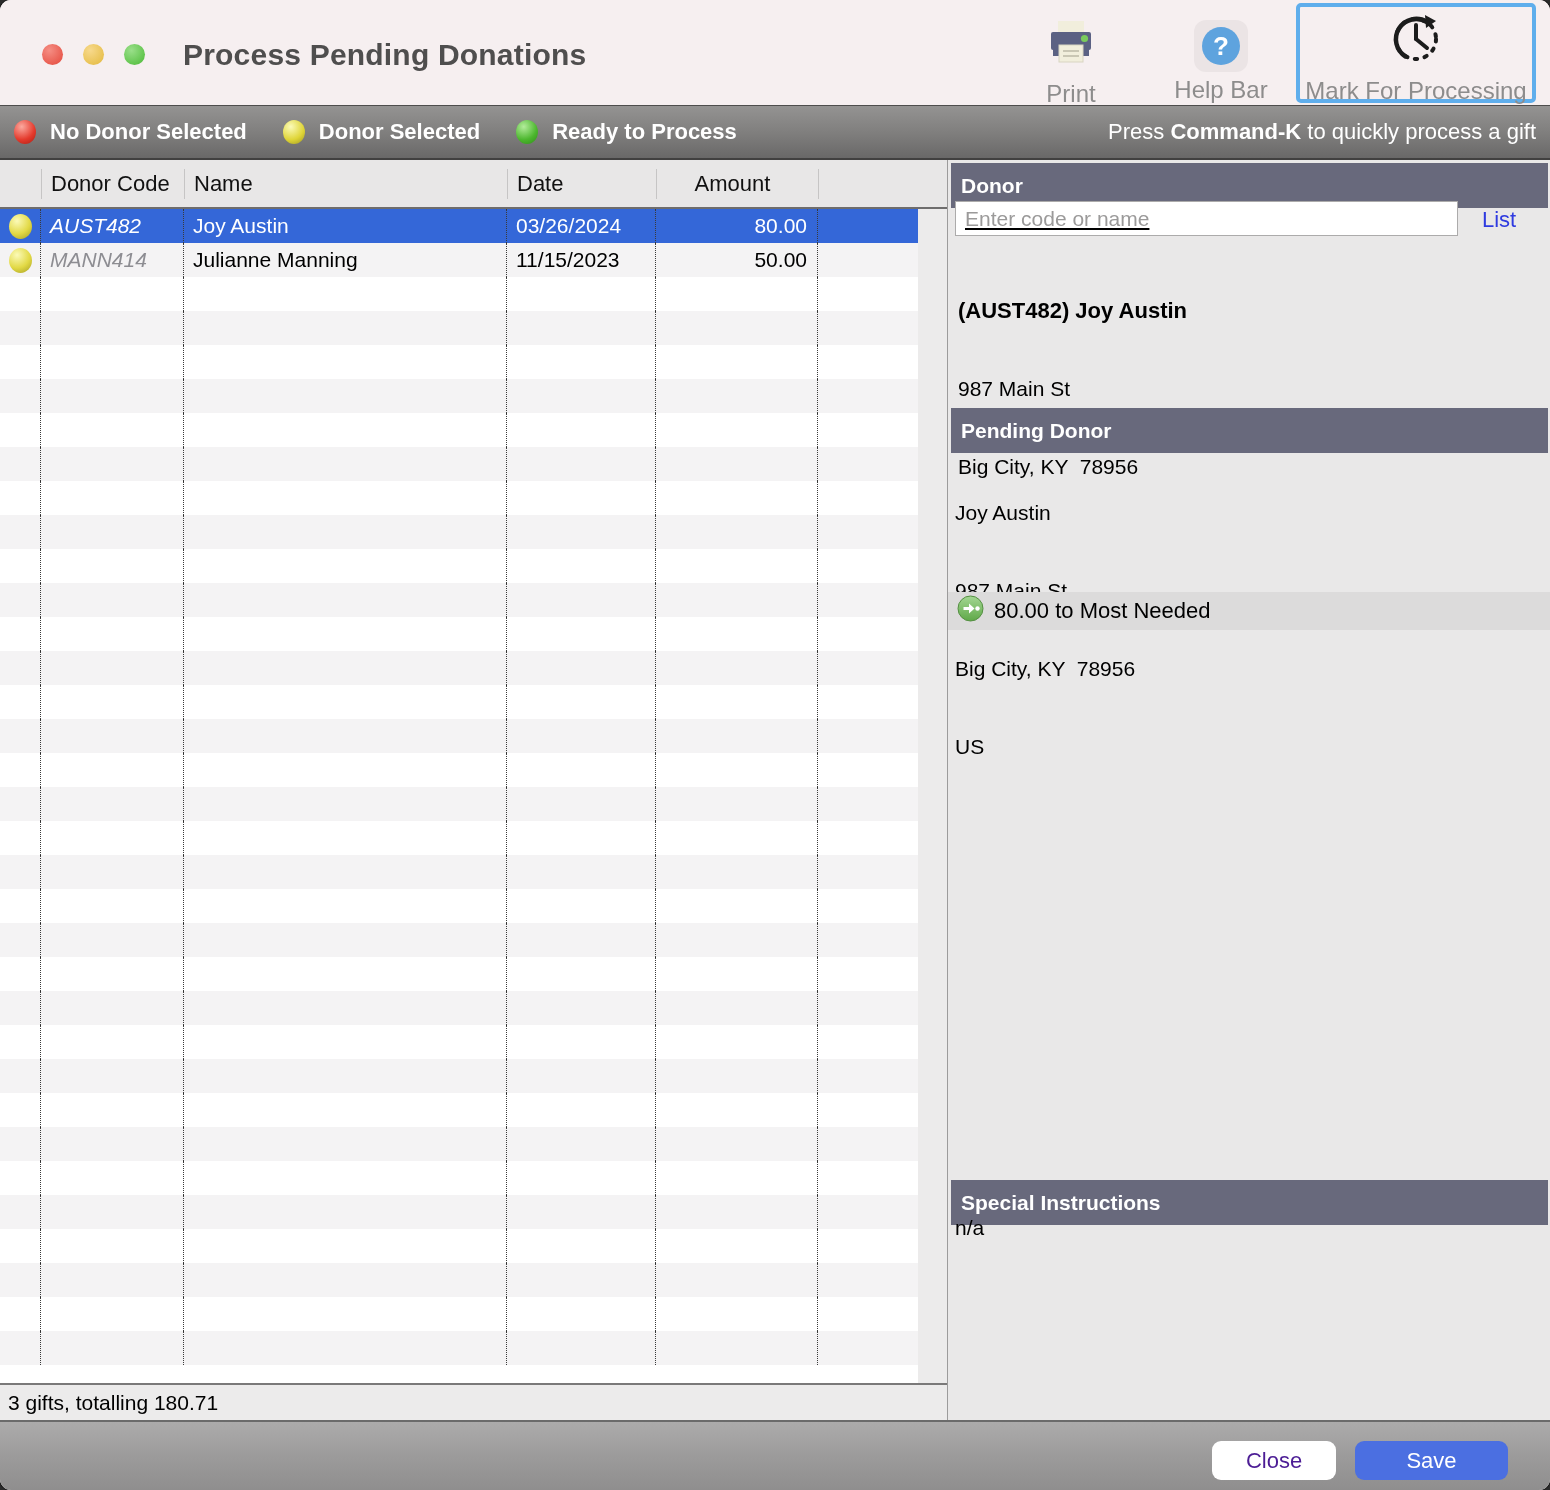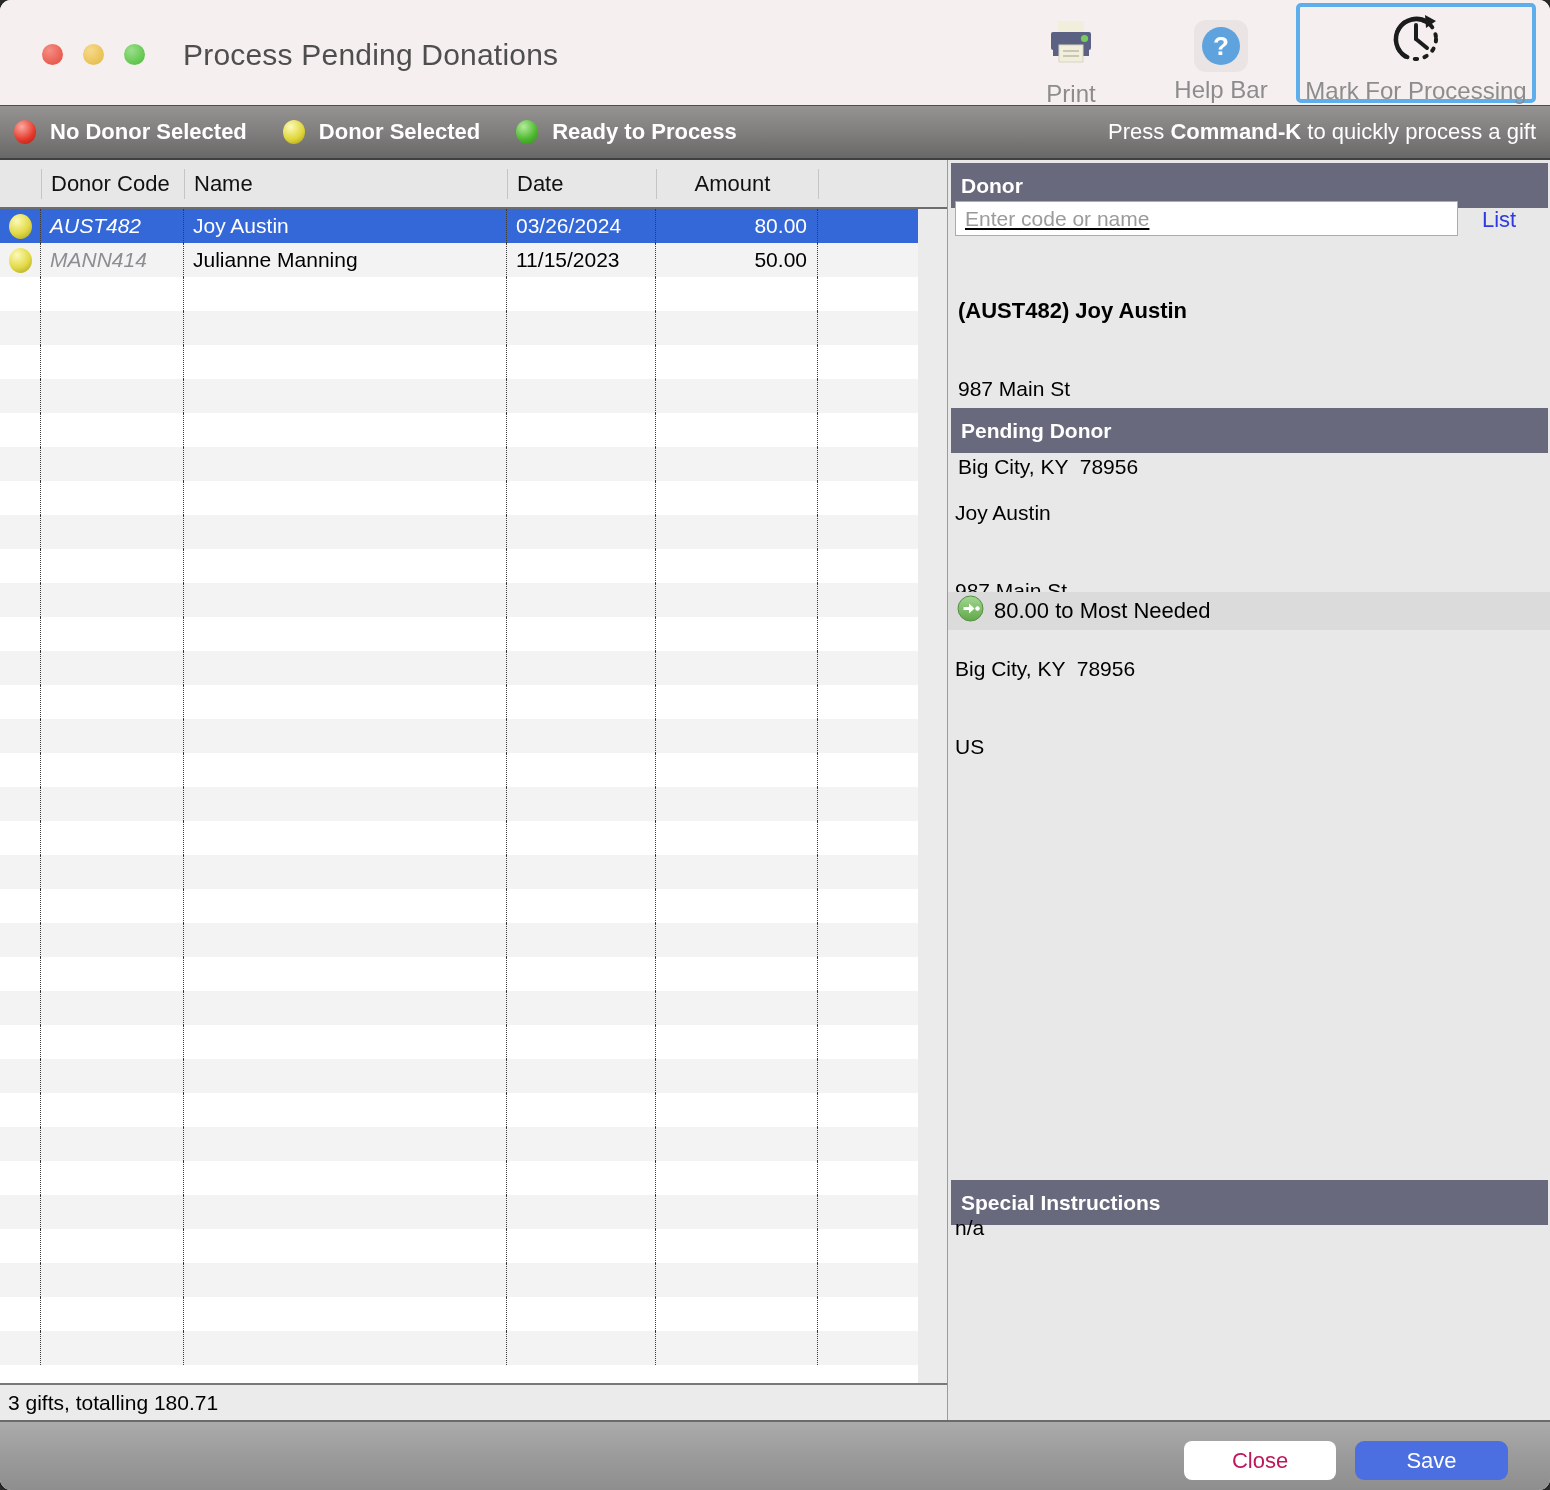--- a/index.html
+++ b/index.html
@@ -11,21 +11,21 @@
     display:flex; flex-direction:column;
   }
 
   
   .titlebar { height:105px; background:#F6EFF0; position:relative; flex:0 0 auto; }
   .traffic { position:absolute; top:44px; left:42px; display:flex; gap:20px; }
   .tl { width:21px; height:21px; border-radius:50%; }
   .tl.red    { background:radial-gradient(circle at 35% 30%, #F58E84, #E95C50 70%, #D94C41); }
   .tl.yellow { background:radial-gradient(circle at 35% 30%, #F7D98C, #E9C253 70%, #DBB244); }
   .tl.green  { background:radial-gradient(circle at 35% 30%, #9ADF8A, #62C54E 70%, #51B43F); }
-  .win-title { position:absolute; left:183px; top:38px; font-size:30px; font-weight:normal; color:#4F4E4E; letter-spacing:.2px; }
+  .win-title { position:absolute; left:183px; top:38px; font-size:30px; font-weight:bold; color:#4F4E4E; letter-spacing:.2px; }
 
   .toolbar { position:absolute; right:14px; top:0; height:105px; display:flex; align-items:flex-start; }
   .tb-btn { display:flex; flex-direction:column; align-items:center; justify-content:flex-start; color:#8D8C8C; font-size:24px; cursor:default; }
   .tb-btn .lbl { margin-top:4px; white-space:nowrap; }
   .tb-print { width:150px; padding-top:20px; }
   .tb-help  { width:150px; padding-top:20px; }
   .help-key { width:54px; height:52px; border-radius:12px; background:#EBE4E5; display:flex; align-items:center; justify-content:center; }
   .help-circle { width:38px; height:38px; border-radius:50%; background:#5EA3DE; color:#fff; font-size:26px; font-weight:bold; display:flex; align-items:center; justify-content:center; }
   .tb-mark { width:240px; border:4px solid #5FAEEC; border-radius:5px; height:100px; margin-top:3px; padding-top:4px; background:#F6EFF0; }
 
@@ -99,21 +99,21 @@
               display:flex; align-items:center; padding-left:9px; gap:10px; font-size:22px; }
   .si-value { position:absolute; left:7px; top:1056px; }
 
   
   .footer { height:70px; flex:0 0 auto; position:relative;
     background:linear-gradient(180deg,#ACABAB 0%, #9C9B9B 50%, #8F8E8E 100%);
     border-top:2px solid #6B6B6B; }
   .btn { position:absolute; top:19px; height:39px; border-radius:9px; border:none;
          font-size:22px; font-family:"Liberation Sans",sans-serif; cursor:pointer;
          display:flex; align-items:center; justify-content:center; }
-  .btn-close { right:214px; width:152px; background:#FFFFFF; color:#be185d;border-radius:8px; }
+  .btn-close { right:214px; width:124px; background:#FFFFFF; color:#4c1d95; }
   .btn-save  { right:42px;  width:153px; background:#4B6FE1; color:#fff; }
 </style>
 </head>
 <body>
 
 <div class="window">
 
   <div class="titlebar">
     <div class="traffic">
       <div class="tl red"></div>

